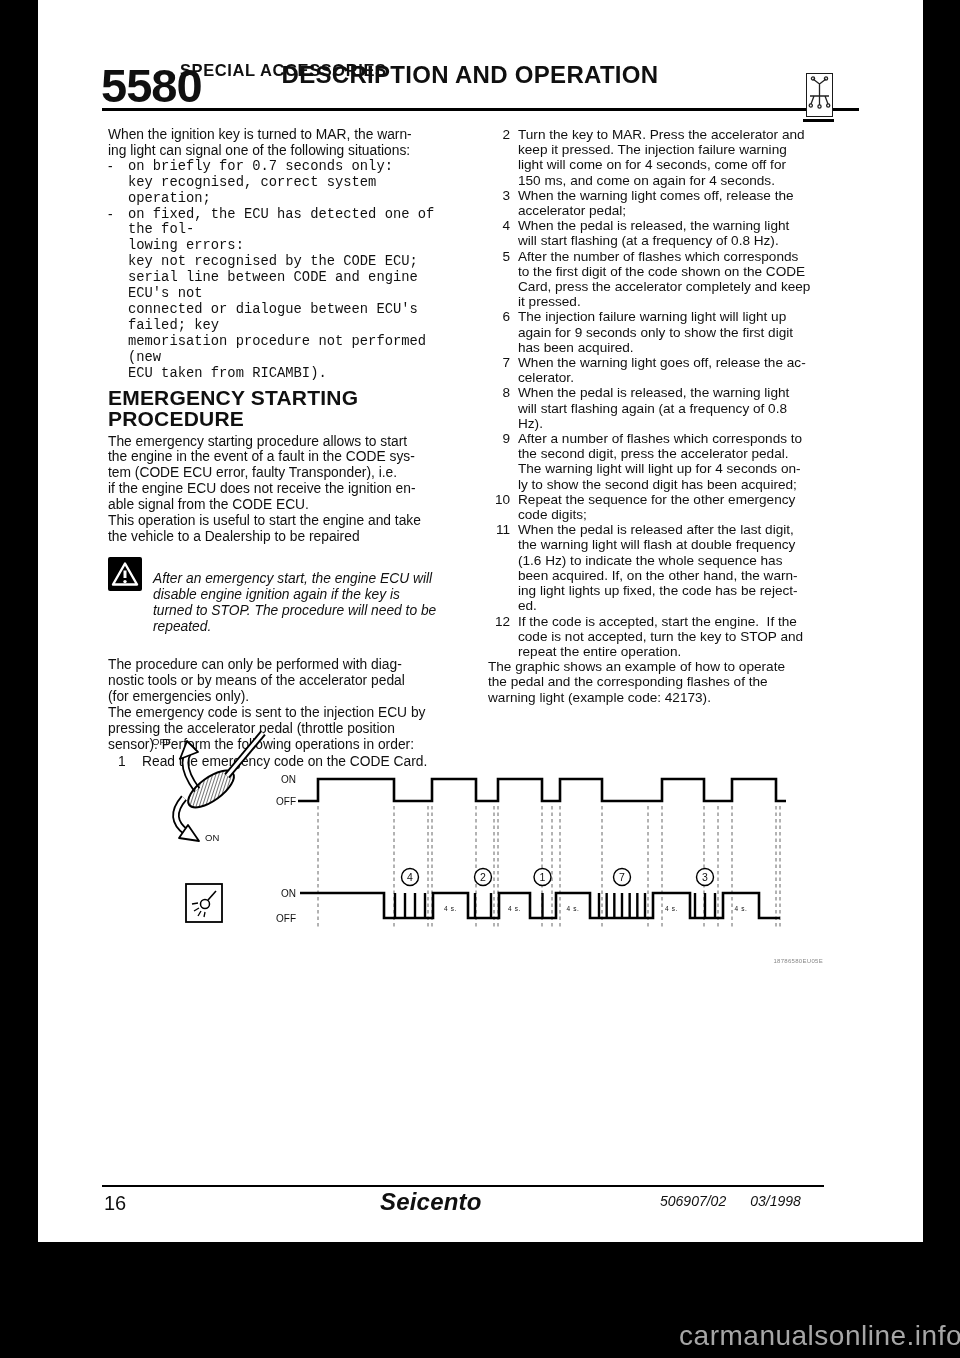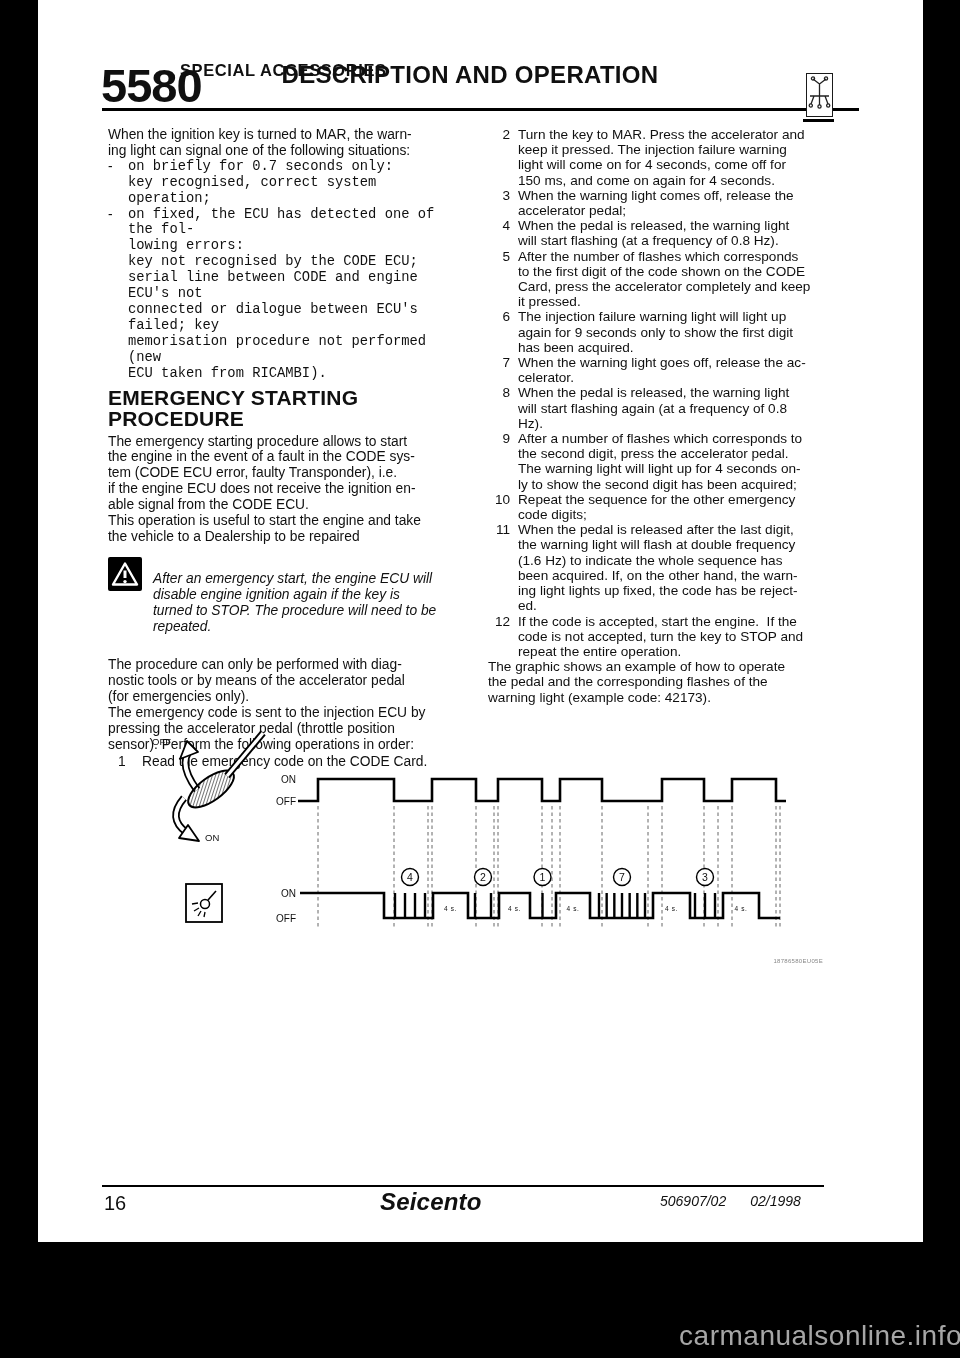--- a/index.html
+++ b/index.html
@@ -280,21 +280,21 @@
         <line x1="205" y1="912" x2="204" y2="917" stroke="#000" stroke-width="1.3"></line>
       </g>
       <text x="823" y="963" font-size="6" font-family="Liberation Sans, sans-serif" fill="#888" text-anchor="end" letter-spacing="0.3">18786580EU05E</text>
     </svg>
 
   <div class="footer-rule"></div>
   <div class="page-num">16</div>
   <div class="brand">Seicento</div>
   <div class="doc-refs">
     <span>506907/02</span>
-    <span>02/1998</span>
+    <span>03/1998</span>
   </div>
 
   <div class="bar-left"></div>
   <div class="bar-right"></div>
   <div class="bottom-band">
     <div class="watermark">carmanualsonline.info</div>
   </div>
 </div>
 
 </body></html>

